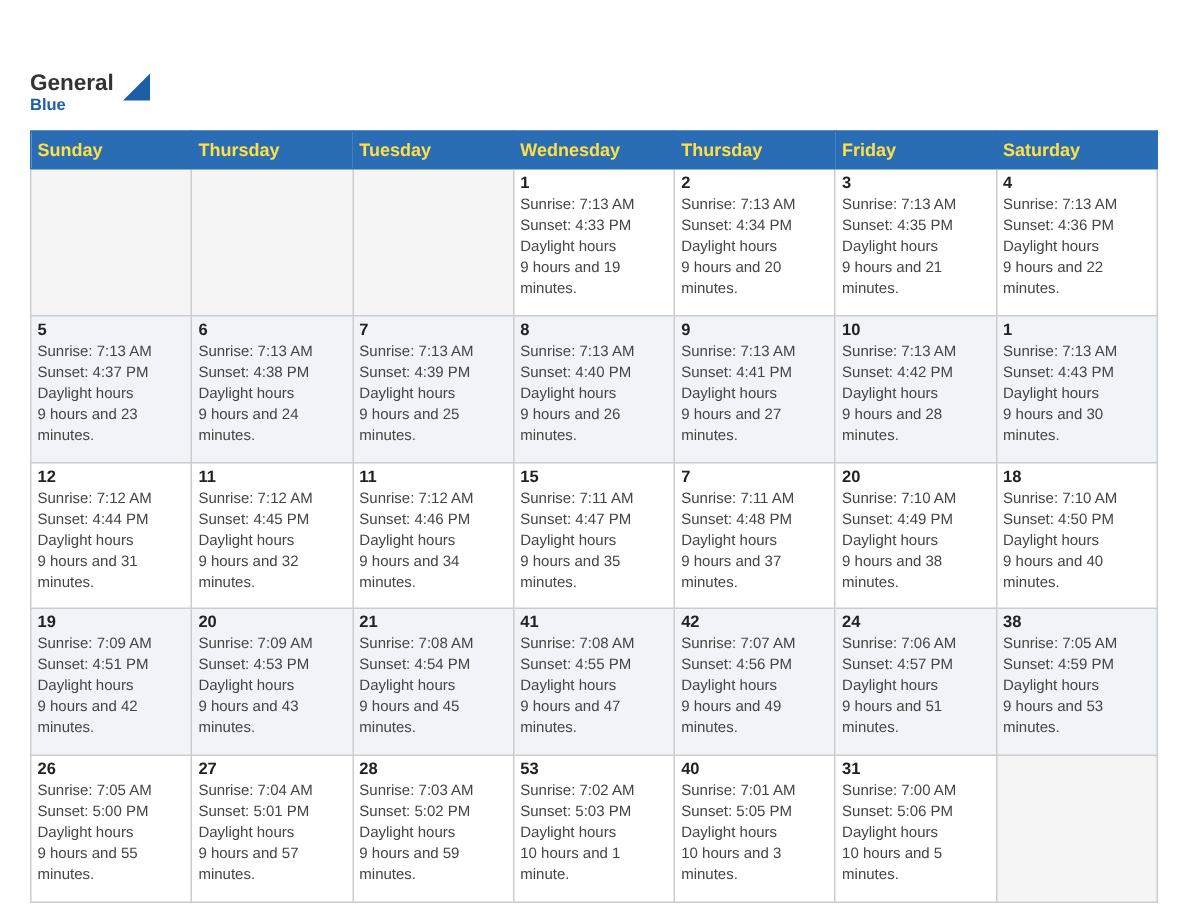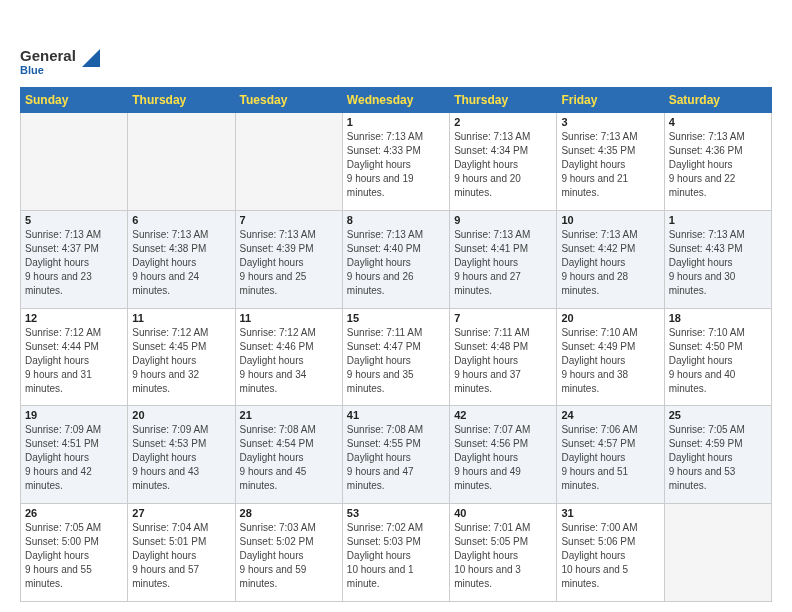--- a/index.html
+++ b/index.html
@@ -338,21 +338,21 @@
           <td>
         <div class="day-number">24</div>
         <div class="day-info">
           Sunrise: 7:06 AM<br>
           Sunset: 4:57 PM<br>
           Daylight hours<br>
           9 hours and 51 minutes.
         </div>
       </td>
           <td>
-        <div class="day-number">25</div>
+        <div class="day-number">38</div>
         <div class="day-info">
           Sunrise: 7:05 AM<br>
           Sunset: 4:59 PM<br>
           Daylight hours<br>
           9 hours and 53 minutes.
         </div>
       </td>
         </tr>
         <tr>
           <td>

